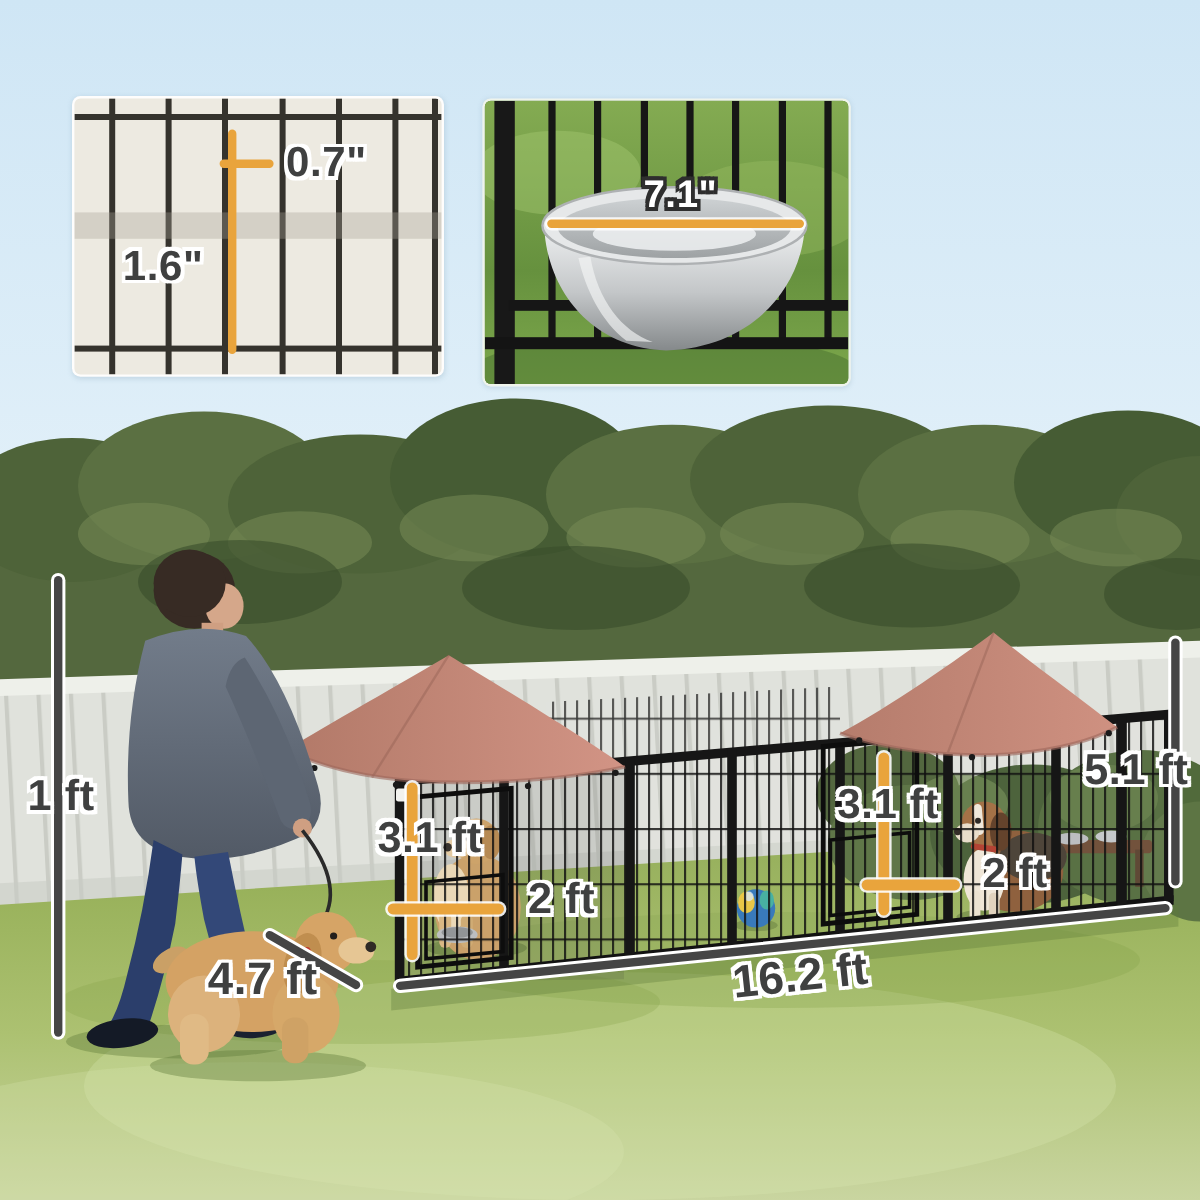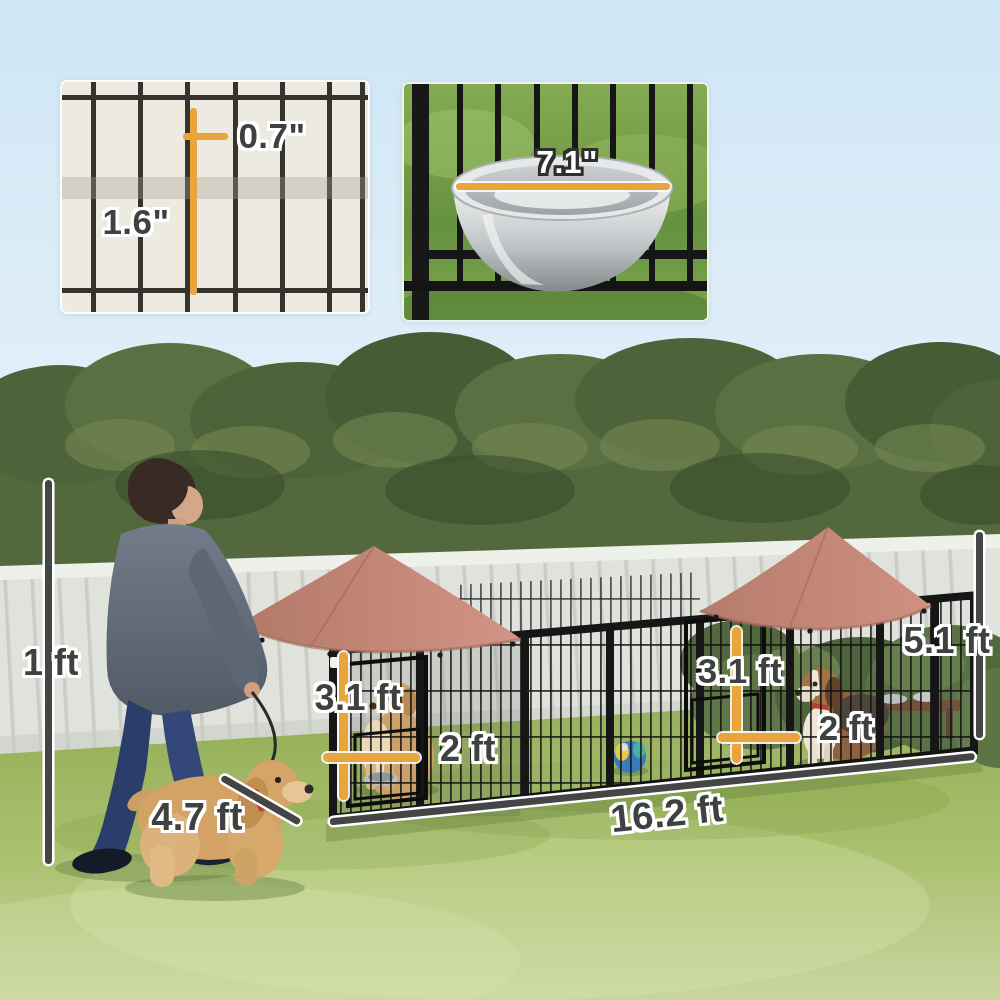--- a/index.html
+++ b/index.html
@@ -264,21 +264,21 @@
   <div class="mline" style="left:45px;top:480px;width:7px;height:384px;"></div>
   <div class="mlabel" style="left:51px;top:663px;font-size:36px;">1 ft</div>
 
   <div class="mline" style="left:976px;top:532px;width:7px;height:206px;"></div>
   <div class="mlabel" style="left:947px;top:641px;font-size:36px;">5.1 ft</div>
 
   <div class="mline" style="left:330px;top:818px;width:648px;height:7px;transform:rotate(-5.8deg);transform-origin:4px 4px;"></div>
   <div class="mlabel" style="left:667px;top:814px;font-size:38px;transform:translate(-50%,-50%) rotate(-6deg);">16.2 ft</div>
 
   <div class="mline" style="left:221px;top:776px;width:90px;height:7px;transform:rotate(30deg);transform-origin:4px 4px;"></div>
-  <div class="mlabel" style="left:197px;top:817px;font-size:38px;">4.7 ft</div>
+  <div class="mlabel" style="left:219px;top:817px;font-size:38px;">4.7 ft</div>
 
   <div class="oline" style="left:339px;top:652px;width:9px;height:148px;"></div>
   <div class="oline" style="left:323px;top:753px;width:97px;height:9px;"></div>
   <div class="mlabel" style="left:358px;top:698px;font-size:36px;">3.1 ft</div>
   <div class="mlabel" style="left:468px;top:749px;font-size:36px;">2 ft</div>
 
   <div class="oline" style="left:732px;top:627px;width:9px;height:136px;"></div>
   <div class="oline" style="left:718px;top:733px;width:82px;height:9px;"></div>
   <div class="mlabel" style="left:740px;top:671px;font-size:35px;">3.1 ft</div>
   <div class="mlabel" style="left:846px;top:728px;font-size:35px;">2 ft</div>

